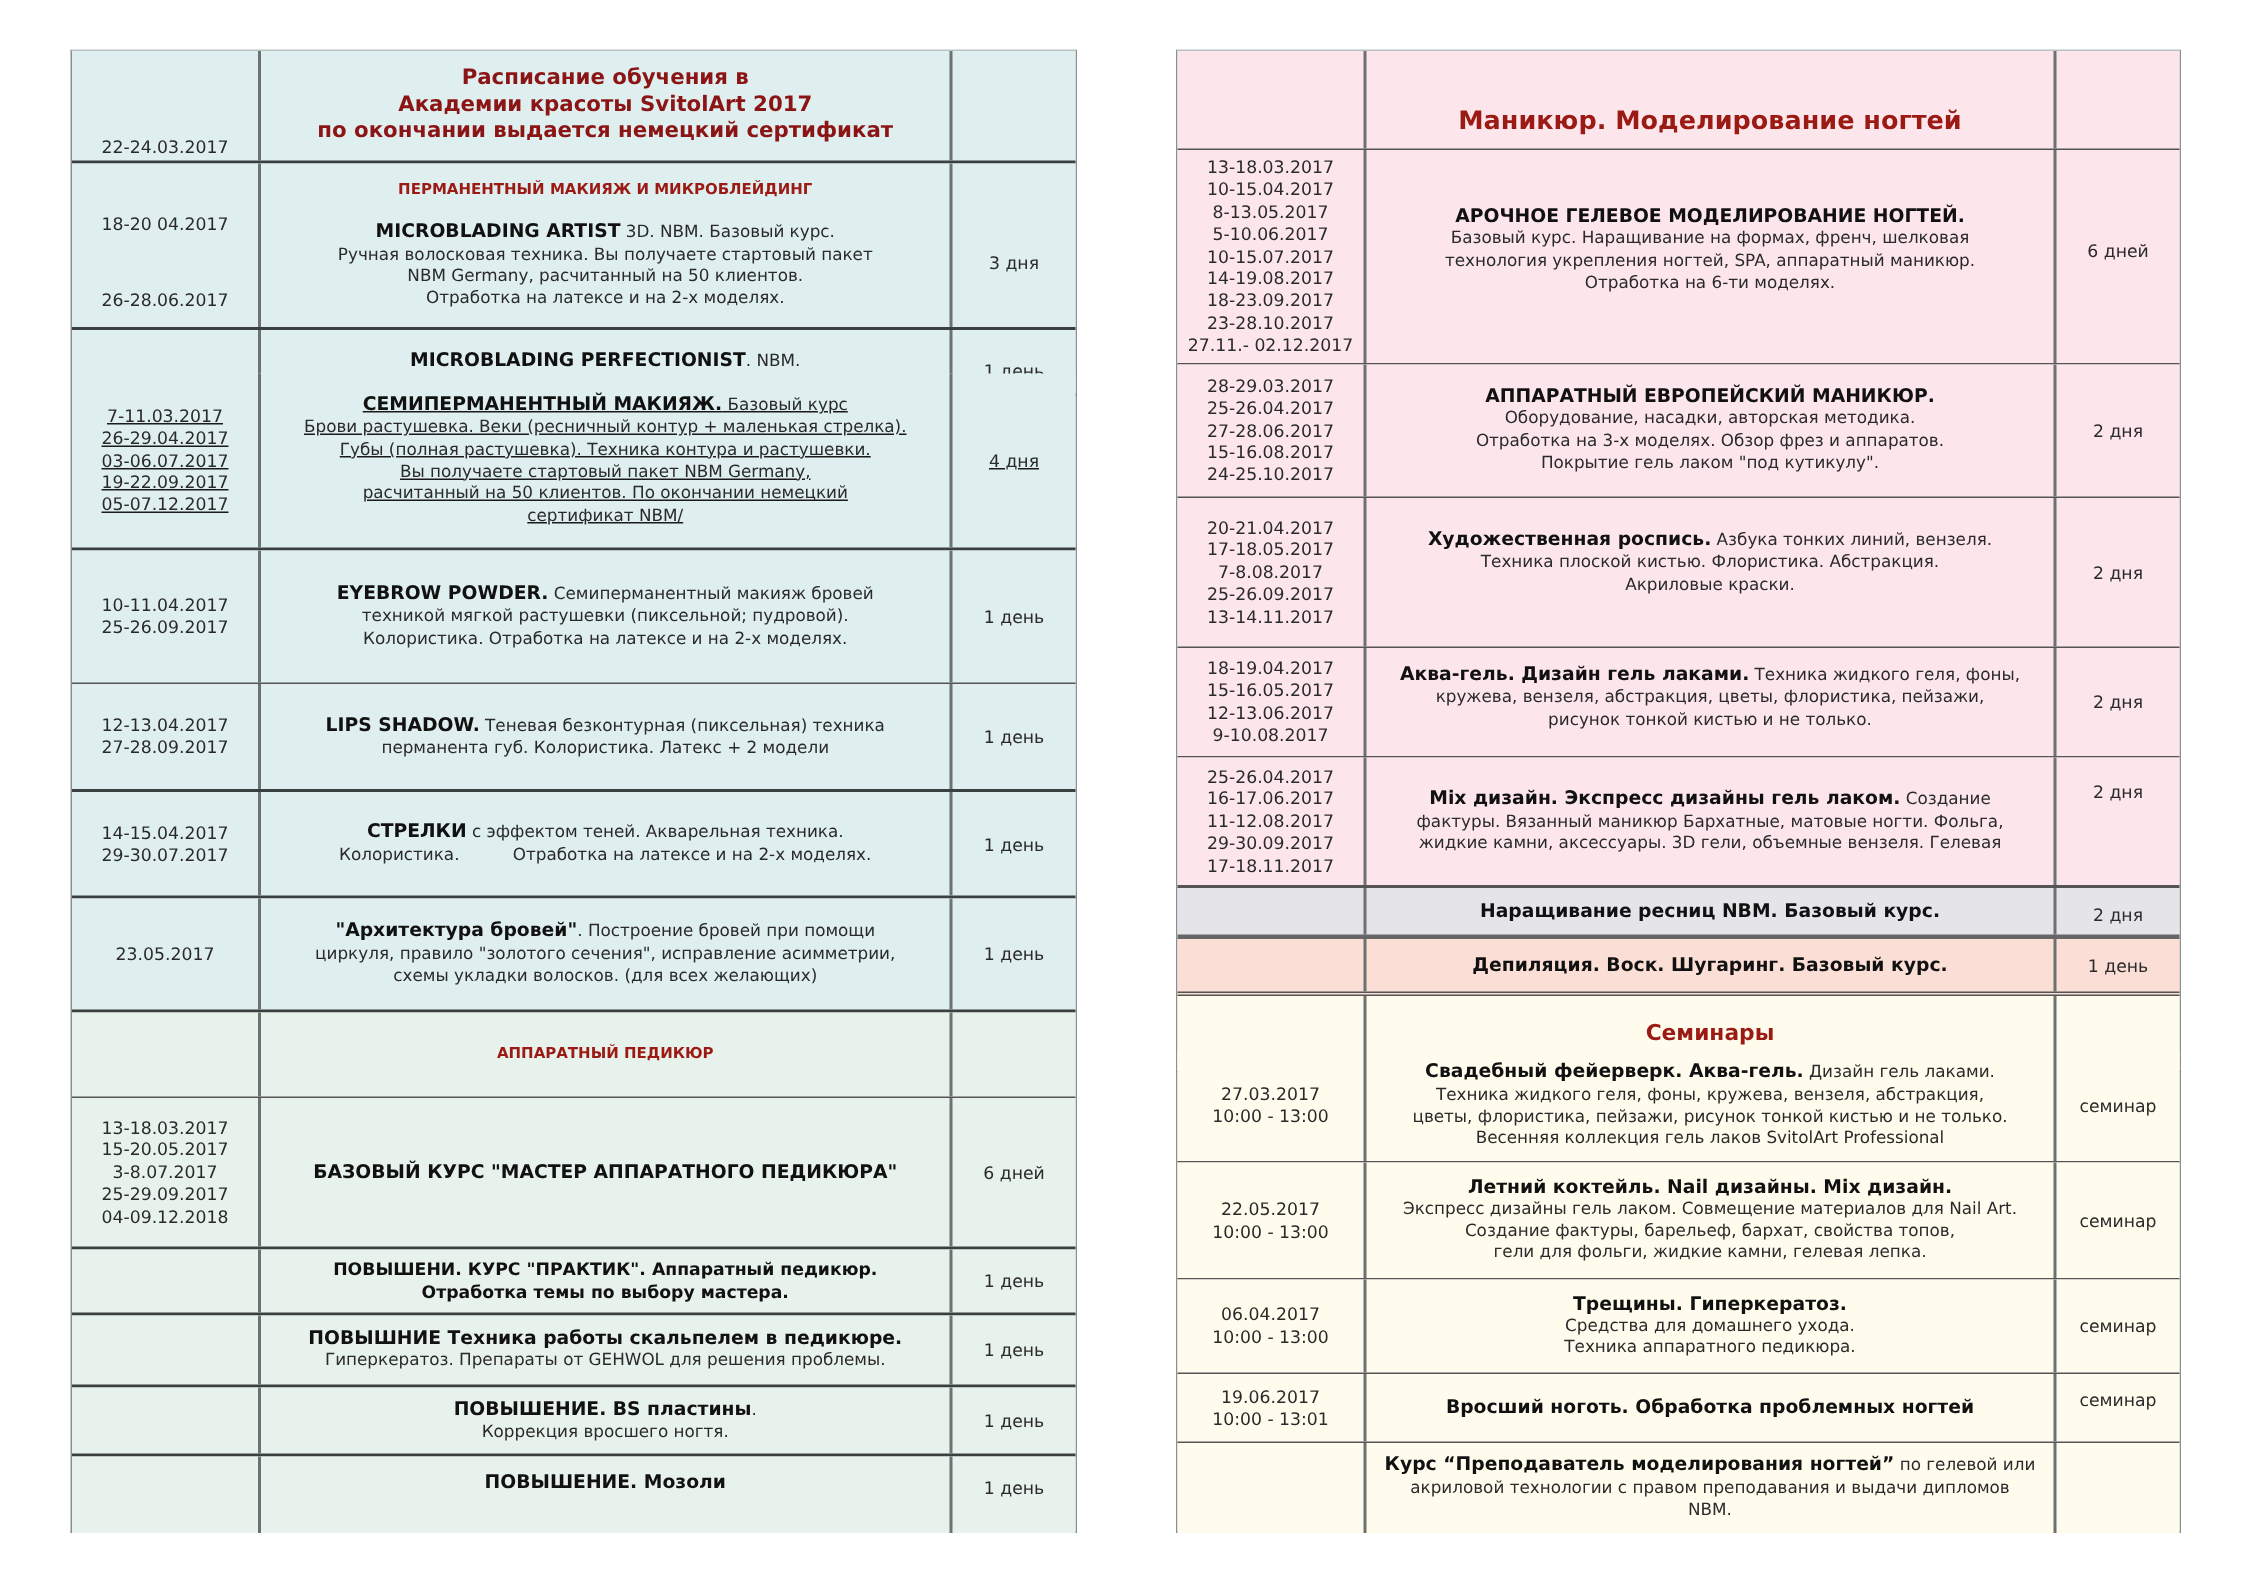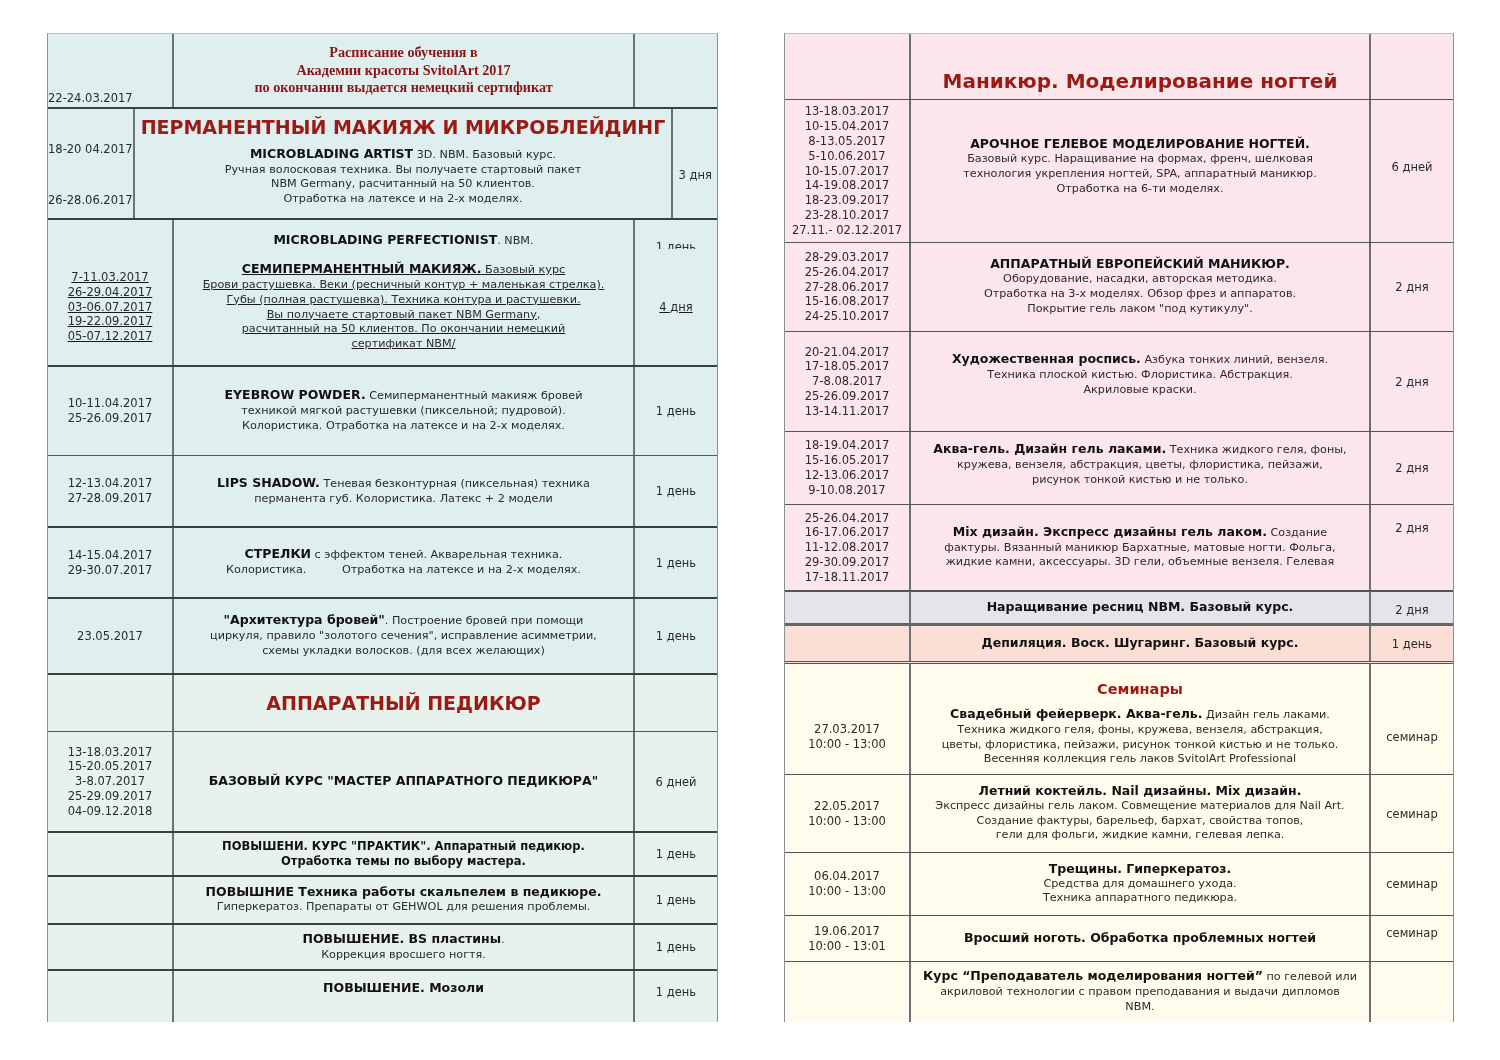--- a/index.html
+++ b/index.html
@@ -10,36 +10,36 @@
   .page.right { left: 784px; width: 670px; height: 989px; }
   .row { position: absolute; left: 0; right: 0; display: flex; border-bottom: 2px solid #3a3f40; }
   .row.thin { border-bottom: 1px solid #555; }
   .row.noborder { border-bottom: none; }
   .c-date { width: 126px; border-right: 2px solid #6c7172; display: flex; flex-direction: column; justify-content: center; align-items: center; font-size: 11.5px; line-height: 14.8px; text-align: center; color: #2a2a2a; }
   .c-main { flex: 1; border-right: 2px solid #6c7172; display: flex; flex-direction: column; justify-content: center; align-items: center; text-align: center; font-size: 11.2px; line-height: 14.8px; color: #2a2a2a; padding: 0 6px; }
   .c-dur { width: 82px; display: flex; align-items: center; justify-content: center; font-size: 11.5px; color: #2a2a2a; }
   .page.right .c-date { width: 126px; }
   .page.right .c-dur { width: 82px; }
   .title { color: #8b1414; font-weight: bold; font-size: 14.2px; line-height: 17.5px; }
-  .section-title { color: #9b1a14; font-weight: bold; font-size: 19px; }
+  .section-title { color: #9b1a14; font-weight: bold; font-size: 10px; }
   .b { font-weight: bold; color: #111; font-size: 12.5px; }
   .line { display: block; white-space: nowrap; }
   .bg-cyan { background: #dfeeef; }
   .bg-green { background: #e8f2ec; }
   .bg-pink { background: #fce6ec; }
   .bg-gray { background: #e5e5e9; }
   .bg-peach { background: #fbdfd6; }
   .bg-cream { background: #fffcee; }
 </style>
 </head>
 <body>
 
 <div class="page left">
 
-  <div class="row bg-cyan" style="top:0;height:75px;font-family:Liberation Serif, serif;">
+  <div class="row bg-cyan" style="top:0;height:75px;">
     <div class="c-date"></div>
     <div class="c-main">
       <span class="title line">Расписание обучения в</span>
       <span class="title line">Академии красоты SvitolArt  2017</span>
       <span class="title line">по окончании выдается немецкий сертификат</span>
     </div>
     <div class="c-dur"></div>
   </div>
 
   <div class="row bg-cyan" style="top:75px;height:111px;">
@@ -190,21 +190,21 @@
       <span class="line b">ПОВЫШЕНИЕ. Мозоли</span>
     </div>
     <div class="c-dur" style="align-items:flex-start;padding-top:14px;">1 день</div>
   </div>
 </div>
 
 <div class="page right">
   <div class="row bg-pink thin" style="top:0;height:66px;">
     <div class="c-date"></div>
     <div class="c-main" style="justify-content:flex-end;padding-bottom:10px;">
-      <span class="section-title line" style="font-size:20px;">Маникюр. Моделирование ногтей</span>
+      <span class="section-title line" style="font-size:17px;">Маникюр. Моделирование ногтей</span>
     </div>
     <div class="c-dur"></div>
   </div>
 
   <div class="row bg-pink thin" style="top:66px;height:143px;">
     <div class="c-date">
       <span class="line">13-18.03.2017</span>
       <span class="line">10-15.04.2017</span>
       <span class="line">8-13.05.2017</span>
       <span class="line">5-10.06.2017</span>

